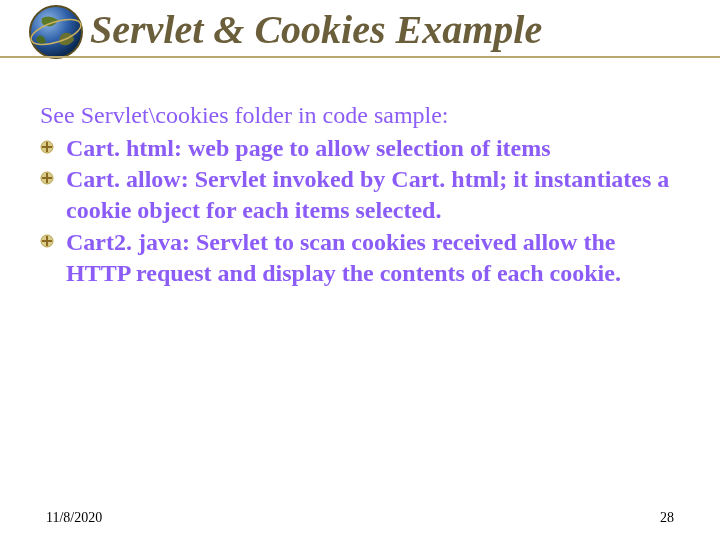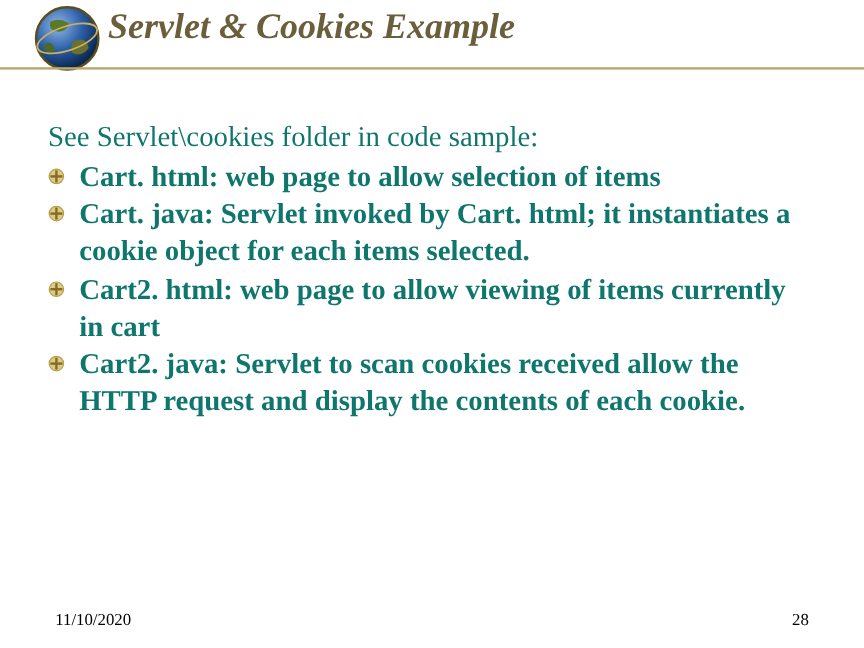--- a/index.html
+++ b/index.html
@@ -21,38 +21,38 @@
     position: absolute;
     left: 28px;
     top: 4px;
     width: 56px;
     height: 56px;
   }
   .title {
     position: absolute;
     left: 90px;
     top: 6px;
-    font-size: 30px;
+    font-size: 40px;
     font-style: italic;
     font-weight: bold;
     color: #6a5e3b;
     white-space: nowrap;
   }
   .underline {
     position: absolute;
     left: 0;
     top: 56px;
     width: 720px;
     height: 2px;
     background: #b8a86e;
   }
   .content {
     padding: 28px 40px 0 40px;
     font-size: 24px;
-    color: #0f766e;
+    color: #8b5cf6;
     line-height: 1.28;
   }
   .intro { margin-bottom: 2px; }
   .bullets { list-style: none; font-weight: bold; }
   .bullets li {
     position: relative;
     padding-left: 26px;
     margin-bottom: 1px;
   }
   .bullet-icon {
@@ -108,37 +108,29 @@
         <rect x="2" y="6" width="10" height="2" fill="#8a6a20"></rect>
       </svg>
       <span>Cart. html: web page to allow selection of items</span>
     </li>
     <li>
       <svg class="bullet-icon" viewBox="0 0 14 14">
         <circle cx="7" cy="7" r="6" fill="#d9cc8a" stroke="#b8a04a" stroke-width="1"></circle>
         <rect x="6" y="2" width="2" height="10" fill="#8a6a20"></rect>
         <rect x="2" y="6" width="10" height="2" fill="#8a6a20"></rect>
       </svg>
-      <span>Cart. java: Servlet invoked by Cart. html; it instantiates a cookie object for each items selected.</span>
-    </li>
-    <li>
-      <svg class="bullet-icon" viewBox="0 0 14 14">
-        <circle cx="7" cy="7" r="6" fill="#d9cc8a" stroke="#b8a04a" stroke-width="1"></circle>
-        <rect x="6" y="2" width="2" height="10" fill="#8a6a20"></rect>
-        <rect x="2" y="6" width="10" height="2" fill="#8a6a20"></rect>
-      </svg>
-      <span>Cart2. html: web page to allow viewing of items currently in cart</span>
+      <span>Cart. allow: Servlet invoked by Cart. html; it instantiates a cookie object for each items selected.</span>
     </li>
     <li>
       <svg class="bullet-icon" viewBox="0 0 14 14">
         <circle cx="7" cy="7" r="6" fill="#d9cc8a" stroke="#b8a04a" stroke-width="1"></circle>
         <rect x="6" y="2" width="2" height="10" fill="#8a6a20"></rect>
         <rect x="2" y="6" width="10" height="2" fill="#8a6a20"></rect>
       </svg>
       <span>Cart2. java: Servlet to scan cookies received allow the HTTP request and display the contents of each cookie.</span>
     </li>
   </ul>
 </div>
 
 <div class="footer">
-  <span>11/10/2020</span>
+  <span>11/8/2020</span>
   <span>28</span>
 </div>
 
 </body></html>

